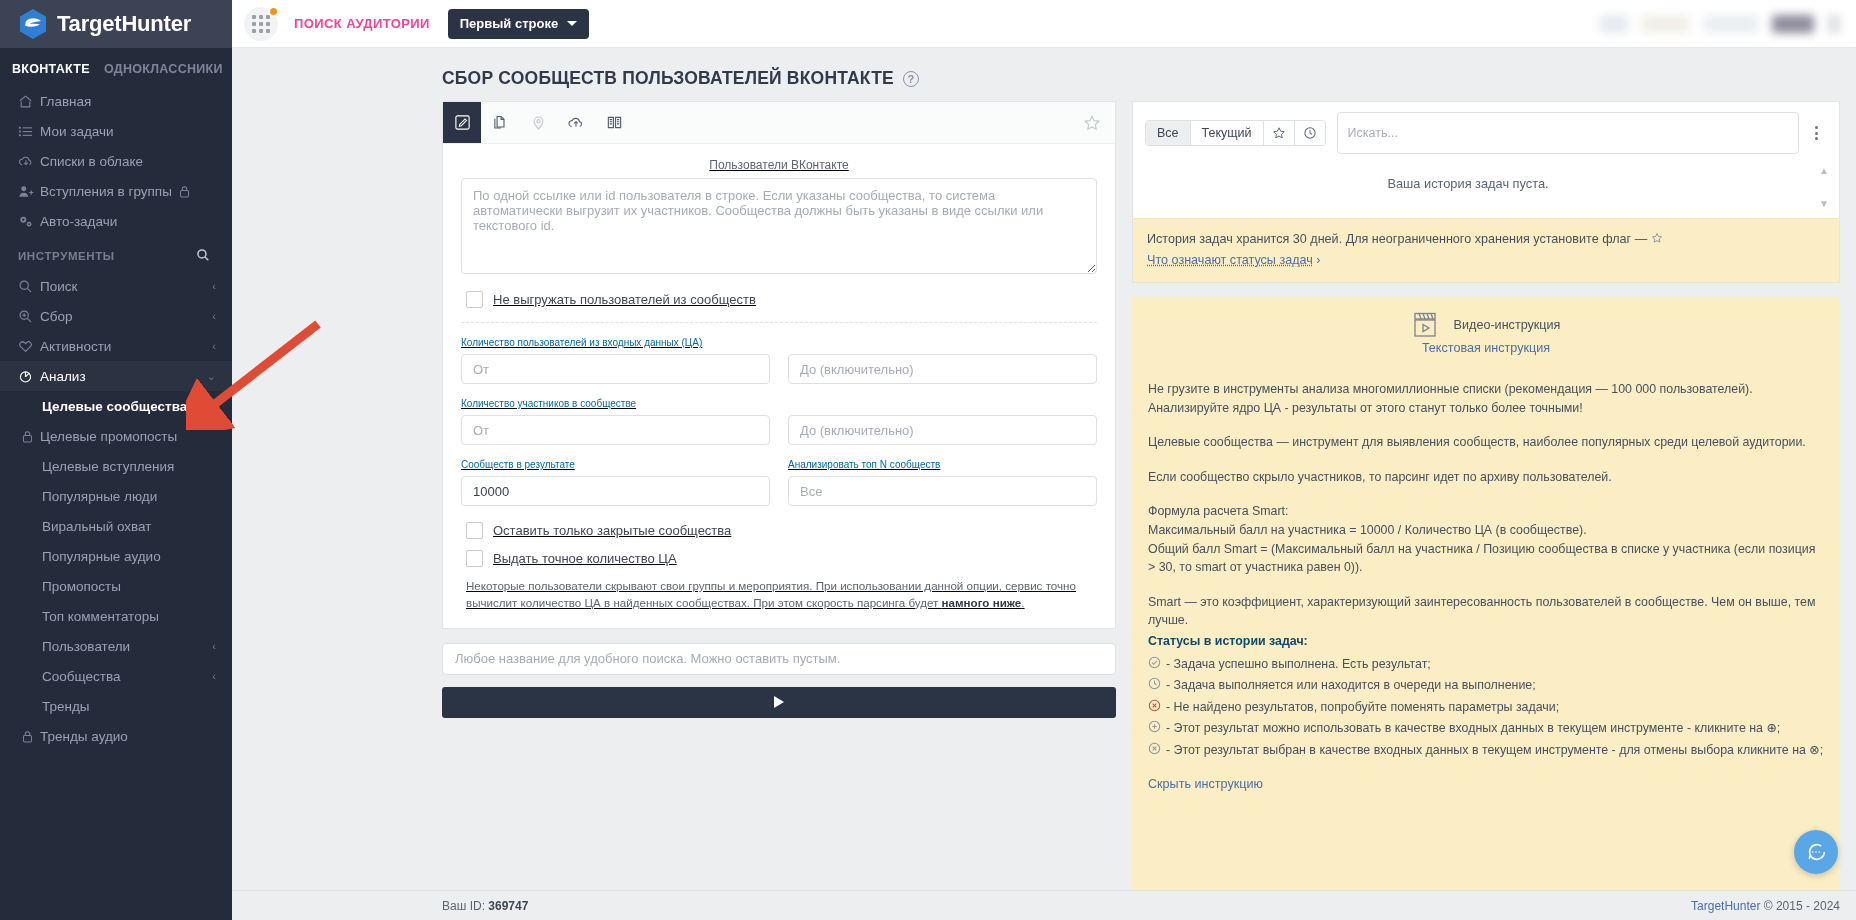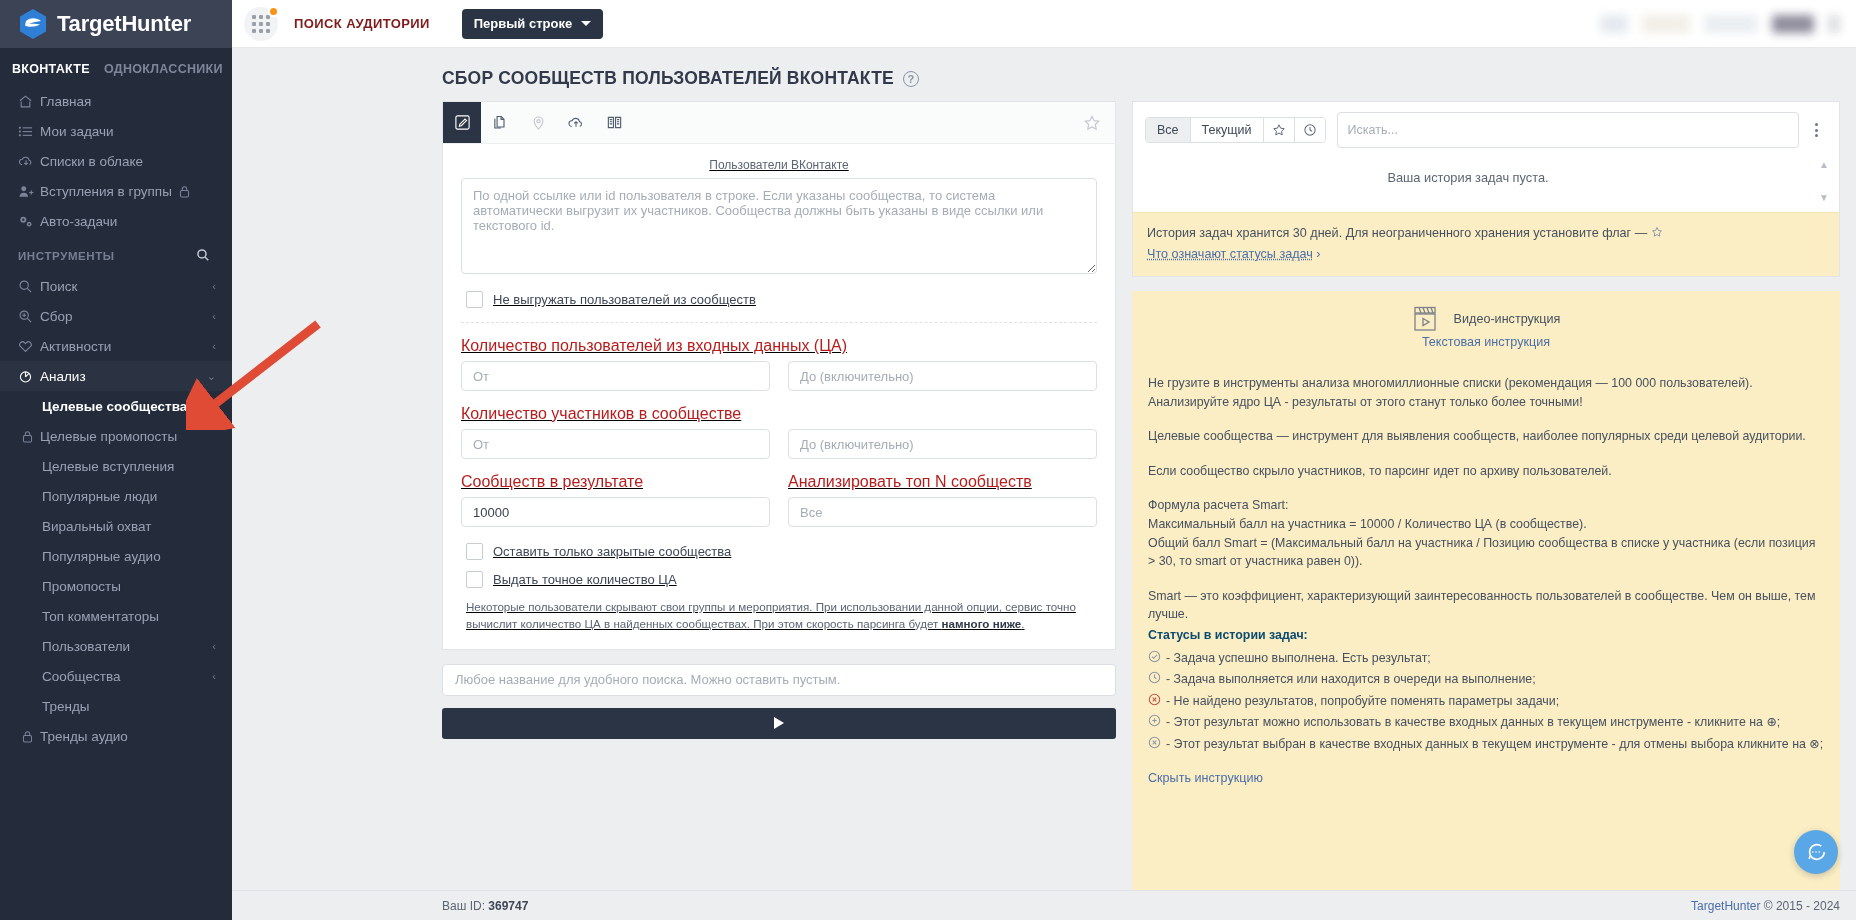--- a/index.html
+++ b/index.html
@@ -65,21 +65,21 @@
     padding: 0 16px 0 12px; border-bottom: 1px solid #e6e8ea; flex: none;
   }
   .grid-btn {
     width: 34px; height: 34px; border-radius: 50%; background: #f2f3f4;
     display: flex; align-items: center; justify-content: center;
     position: relative; cursor: pointer; margin-right: 16px;
   }
   .dots { display: grid; grid-template-columns: repeat(3, 4px); gap: 3px; }
   .dots i { width: 4px; height: 4px; background: #9aa0a8; border-radius: 1px; display: block; }
   .grid-badge { position: absolute; top: -1px; right: -1px; width: 11px; height: 11px; border-radius: 50%; background: #f79413; border: 2px solid #fff; }
-  .topbar-title { font-size: 13px; font-weight: bold; color: #7f1d1d; letter-spacing: .4px; margin-right: 32px; }
+  .topbar-title { font-size: 13px; font-weight: bold; color: #ec4899; letter-spacing: .4px; margin-right: 18px; }
   .proj-btn {
     background: #2b3445; color: #fff; font-size: 13px; font-weight: bold;
     border: none; border-radius: 4px; height: 30px; padding: 0 12px;
     display: flex; align-items: center; gap: 9px; cursor: pointer;
   }
   .caret { width: 0; height: 0; border-left: 5px solid transparent; border-right: 5px solid transparent; border-top: 5px solid #fff; }
   .topbar-spacer { flex: 1 1 auto; }
   .blurred { display: flex; align-items: center; gap: 14px; filter: blur(5px); opacity: .65; }
   .bl { height: 18px; border-radius: 2px; }
 
@@ -122,21 +122,21 @@
 
   .cb-row { display: flex; align-items: center; gap: 10px; margin: 13px 0 0 5px; cursor: pointer; }
   .cb {
     width: 17px; height: 17px; border: 1.4px solid #c8ccd2; border-radius: 2px; background: #fff; flex: none;
   }
   .cb-lbl { font-size: 13px; color: #3f4756; }
 
   .divider { border-top: 1px dashed #dfe2e6; margin: 14px 0 0; }
 
   .field-block { padding-top: 14px; }
-  .field-label { font-size: 16px; color: #b91c1c; margin-bottom: 6px; }
+  .field-label { font-size: 10px; color: #0369a1; margin-bottom: 6px; }
   .two-col { display: flex; gap: 18px; }
   .two-col > div { flex: 1 1 0; }
   input.txt {
     width: 100%; height: 30px; padding: 0 11px; border: 1px solid #dcdfe3;
     border-radius: 4px; font-size: 13px; color: #3a4150; outline: none;
     font-family: "Liberation Sans", sans-serif; background: #fff;
   }
   input.txt::placeholder { color: #a6acb6; }
 
   .note {
@@ -165,21 +165,21 @@
   .seg { display: flex; border: 1px solid #dcdfe3; border-radius: 4px; overflow: hidden; height: 26px; }
   .seg > div {
     display: flex; align-items: center; justify-content: center;
     padding: 0 11px; font-size: 12.5px; color: #3f4756; cursor: pointer;
     border-right: 1px solid #dcdfe3; background: #fff;
   }
   .seg > div:last-child { border-right: none; }
   .seg > div.on { background: #eceef0; }
   .seg > div.icoseg { padding: 0 8px; color: #5c6573; }
   .hist-search {
-    flex: 1 1 auto; height: 36px; margin-left: 11px; padding: 0 10px;
+    flex: 1 1 auto; height: 42px; margin-left: 11px; padding: 0 10px;
     border: 1px solid #dcdfe3; border-radius: 4px; font-size: 12.5px;
     color: #3a4150; outline: none; font-family: "Liberation Sans", sans-serif;
   }
   .hist-search::placeholder { color: #a6acb6; }
   .kebab { width: 22px; display: flex; flex-direction: column; align-items: center; gap: 2.5px; cursor: pointer; margin-left: 6px; }
   .kebab i { width: 3px; height: 3px; border-radius: 50%; background: #6d7587; display: block; }
 
   .hist-empty { position: relative; height: 56px; }
   .hist-empty .msg { text-align: center; font-size: 12.8px; color: #5c6573; padding-top: 14px; padding-right: 36px; }
   .scroll-arrows { position: absolute; right: 10px; top: 3px; display: flex; flex-direction: column; gap: 22px; color: #b9bec6; font-size: 10px; }

